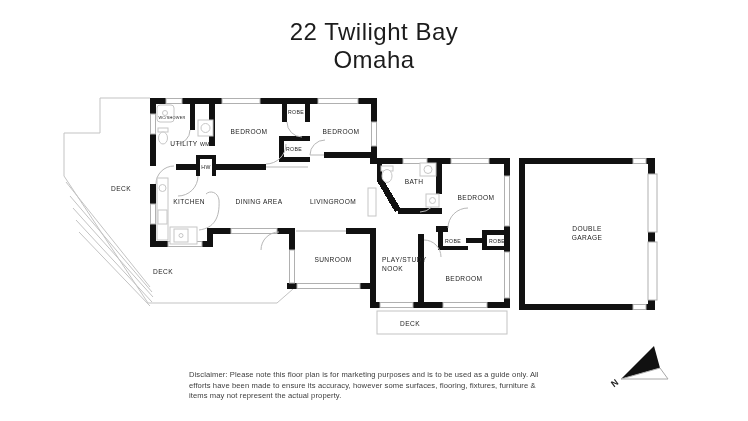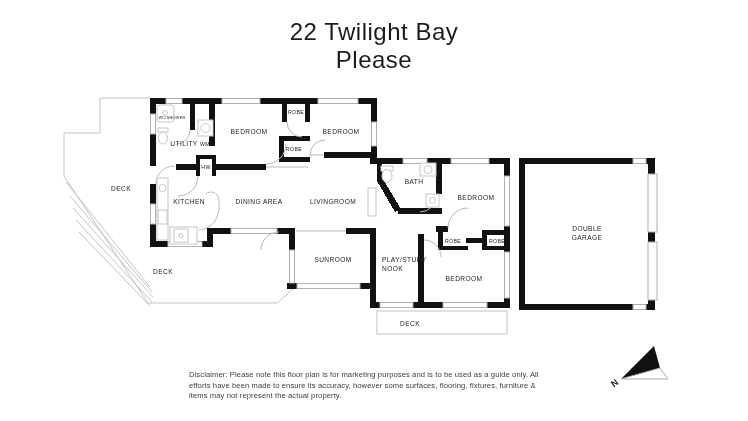--- a/index.html
+++ b/index.html
@@ -26,21 +26,21 @@
   .lbl-start{font-size:6.6px;text-anchor:start;}
   .north-n{font-size:9px;font-weight:bold;text-anchor:middle;}
 </style>
 </head>
 <body>
 
 <div class="canvas">
 
   <div class="title-block">
     <div class="title-line">22 Twilight Bay</div>
-    <div class="title-line">Please</div>
+    <div class="title-line">Omaha</div>
   </div>
 
   <svg width="748" height="421" viewBox="0 0 748 421">
 
     <g>
       <polyline class="deckline" points="150,98 100,98 100,133 64,133 64,176 148,303 277,303 293,289"></polyline>
       <g>
         <path class="deckline" d="M66,182 L150,287"></path>
         <path class="deckline" d="M70,196 L152,292"></path>
         <path class="deckline" d="M73,208 L153,297"></path>

